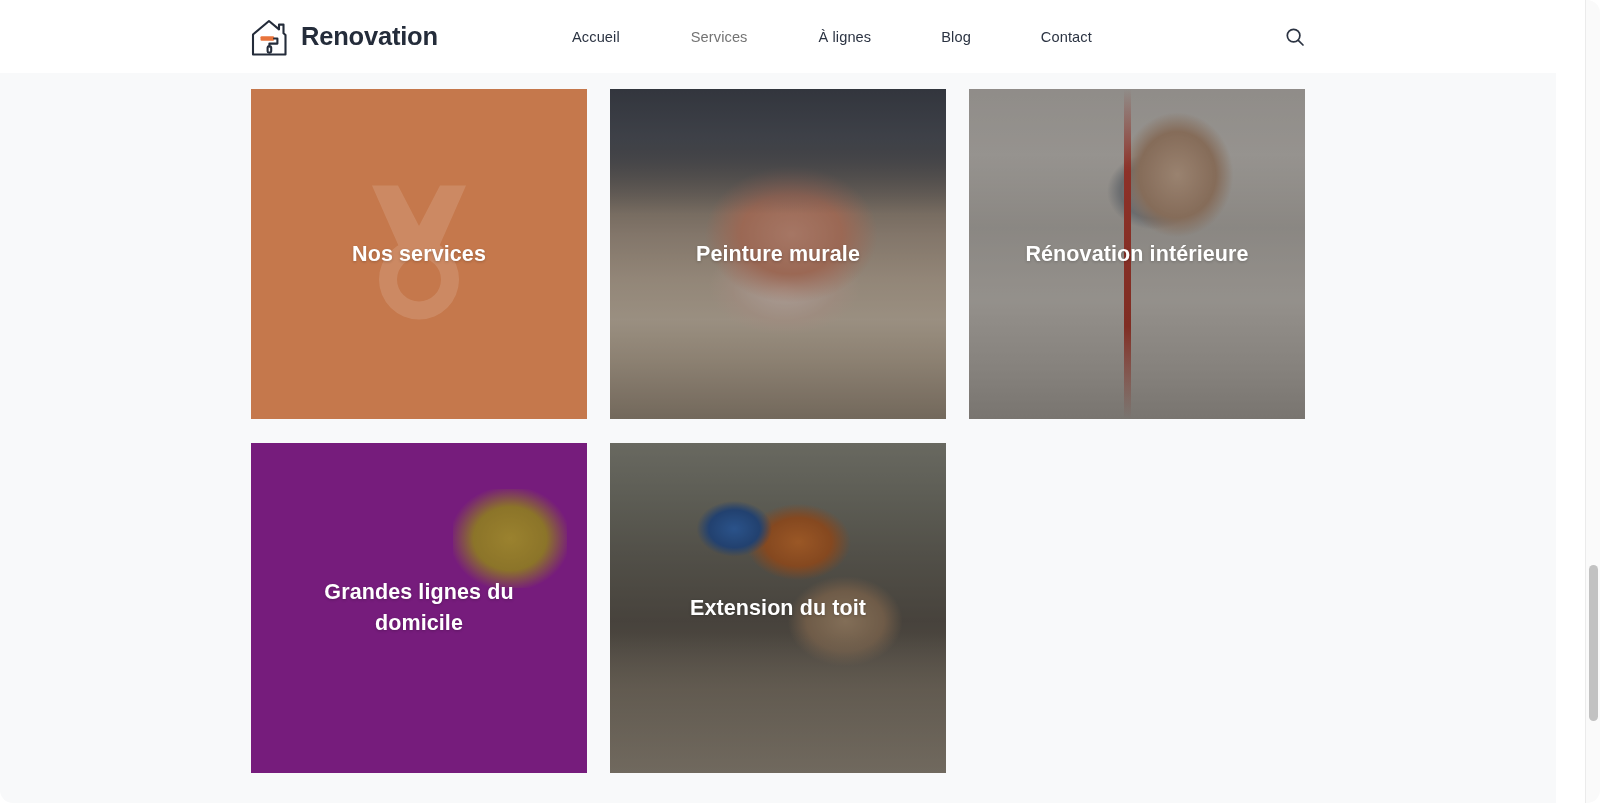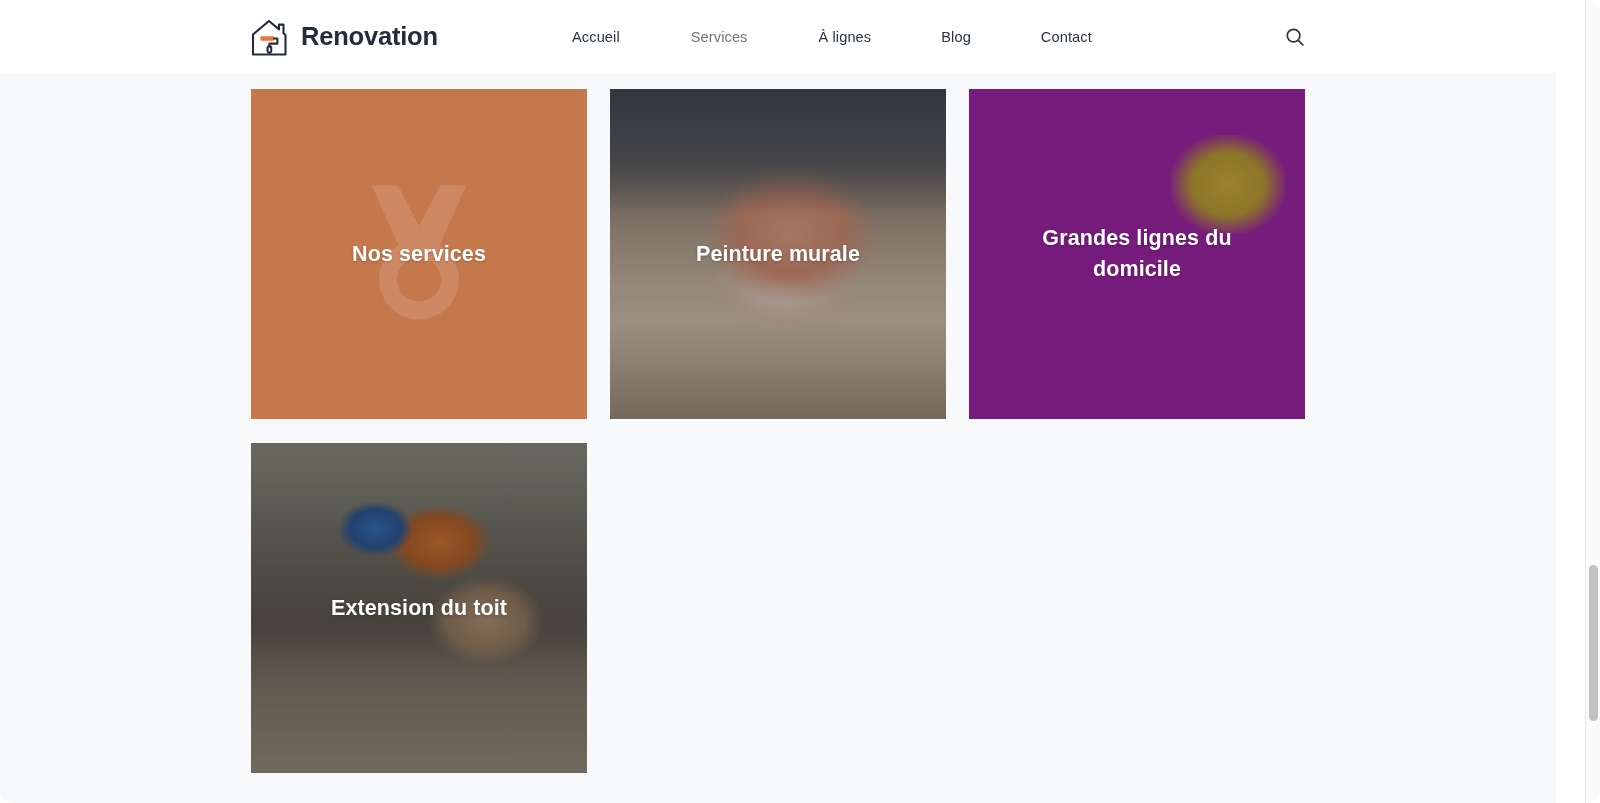--- a/index.html
+++ b/index.html
@@ -320,20 +320,25 @@
         </svg>
         <div class="tile-caption">Nos services</div>
       </div>
 
       <div class="tile tile-photo">
         <div class="photo photo-paint"></div>
         <div class="overlay"></div>
         <div class="tile-caption">Peinture murale</div>
       </div>
 
+      <div class="tile tile-photo">
+        <div class="photo photo-mask"></div>
+        <div class="overlay"></div>
+        <div class="tile-caption">Rénovation intérieure</div>
+      </div>
 
       <div class="tile tile-photo">
         <div class="photo photo-saw"></div>
         <div class="overlay"></div>
         <div class="tile-caption">Grandes lignes du domicile</div>
       </div>
 
 
       <div class="tile tile-photo">
         <div class="photo photo-roof"></div>

